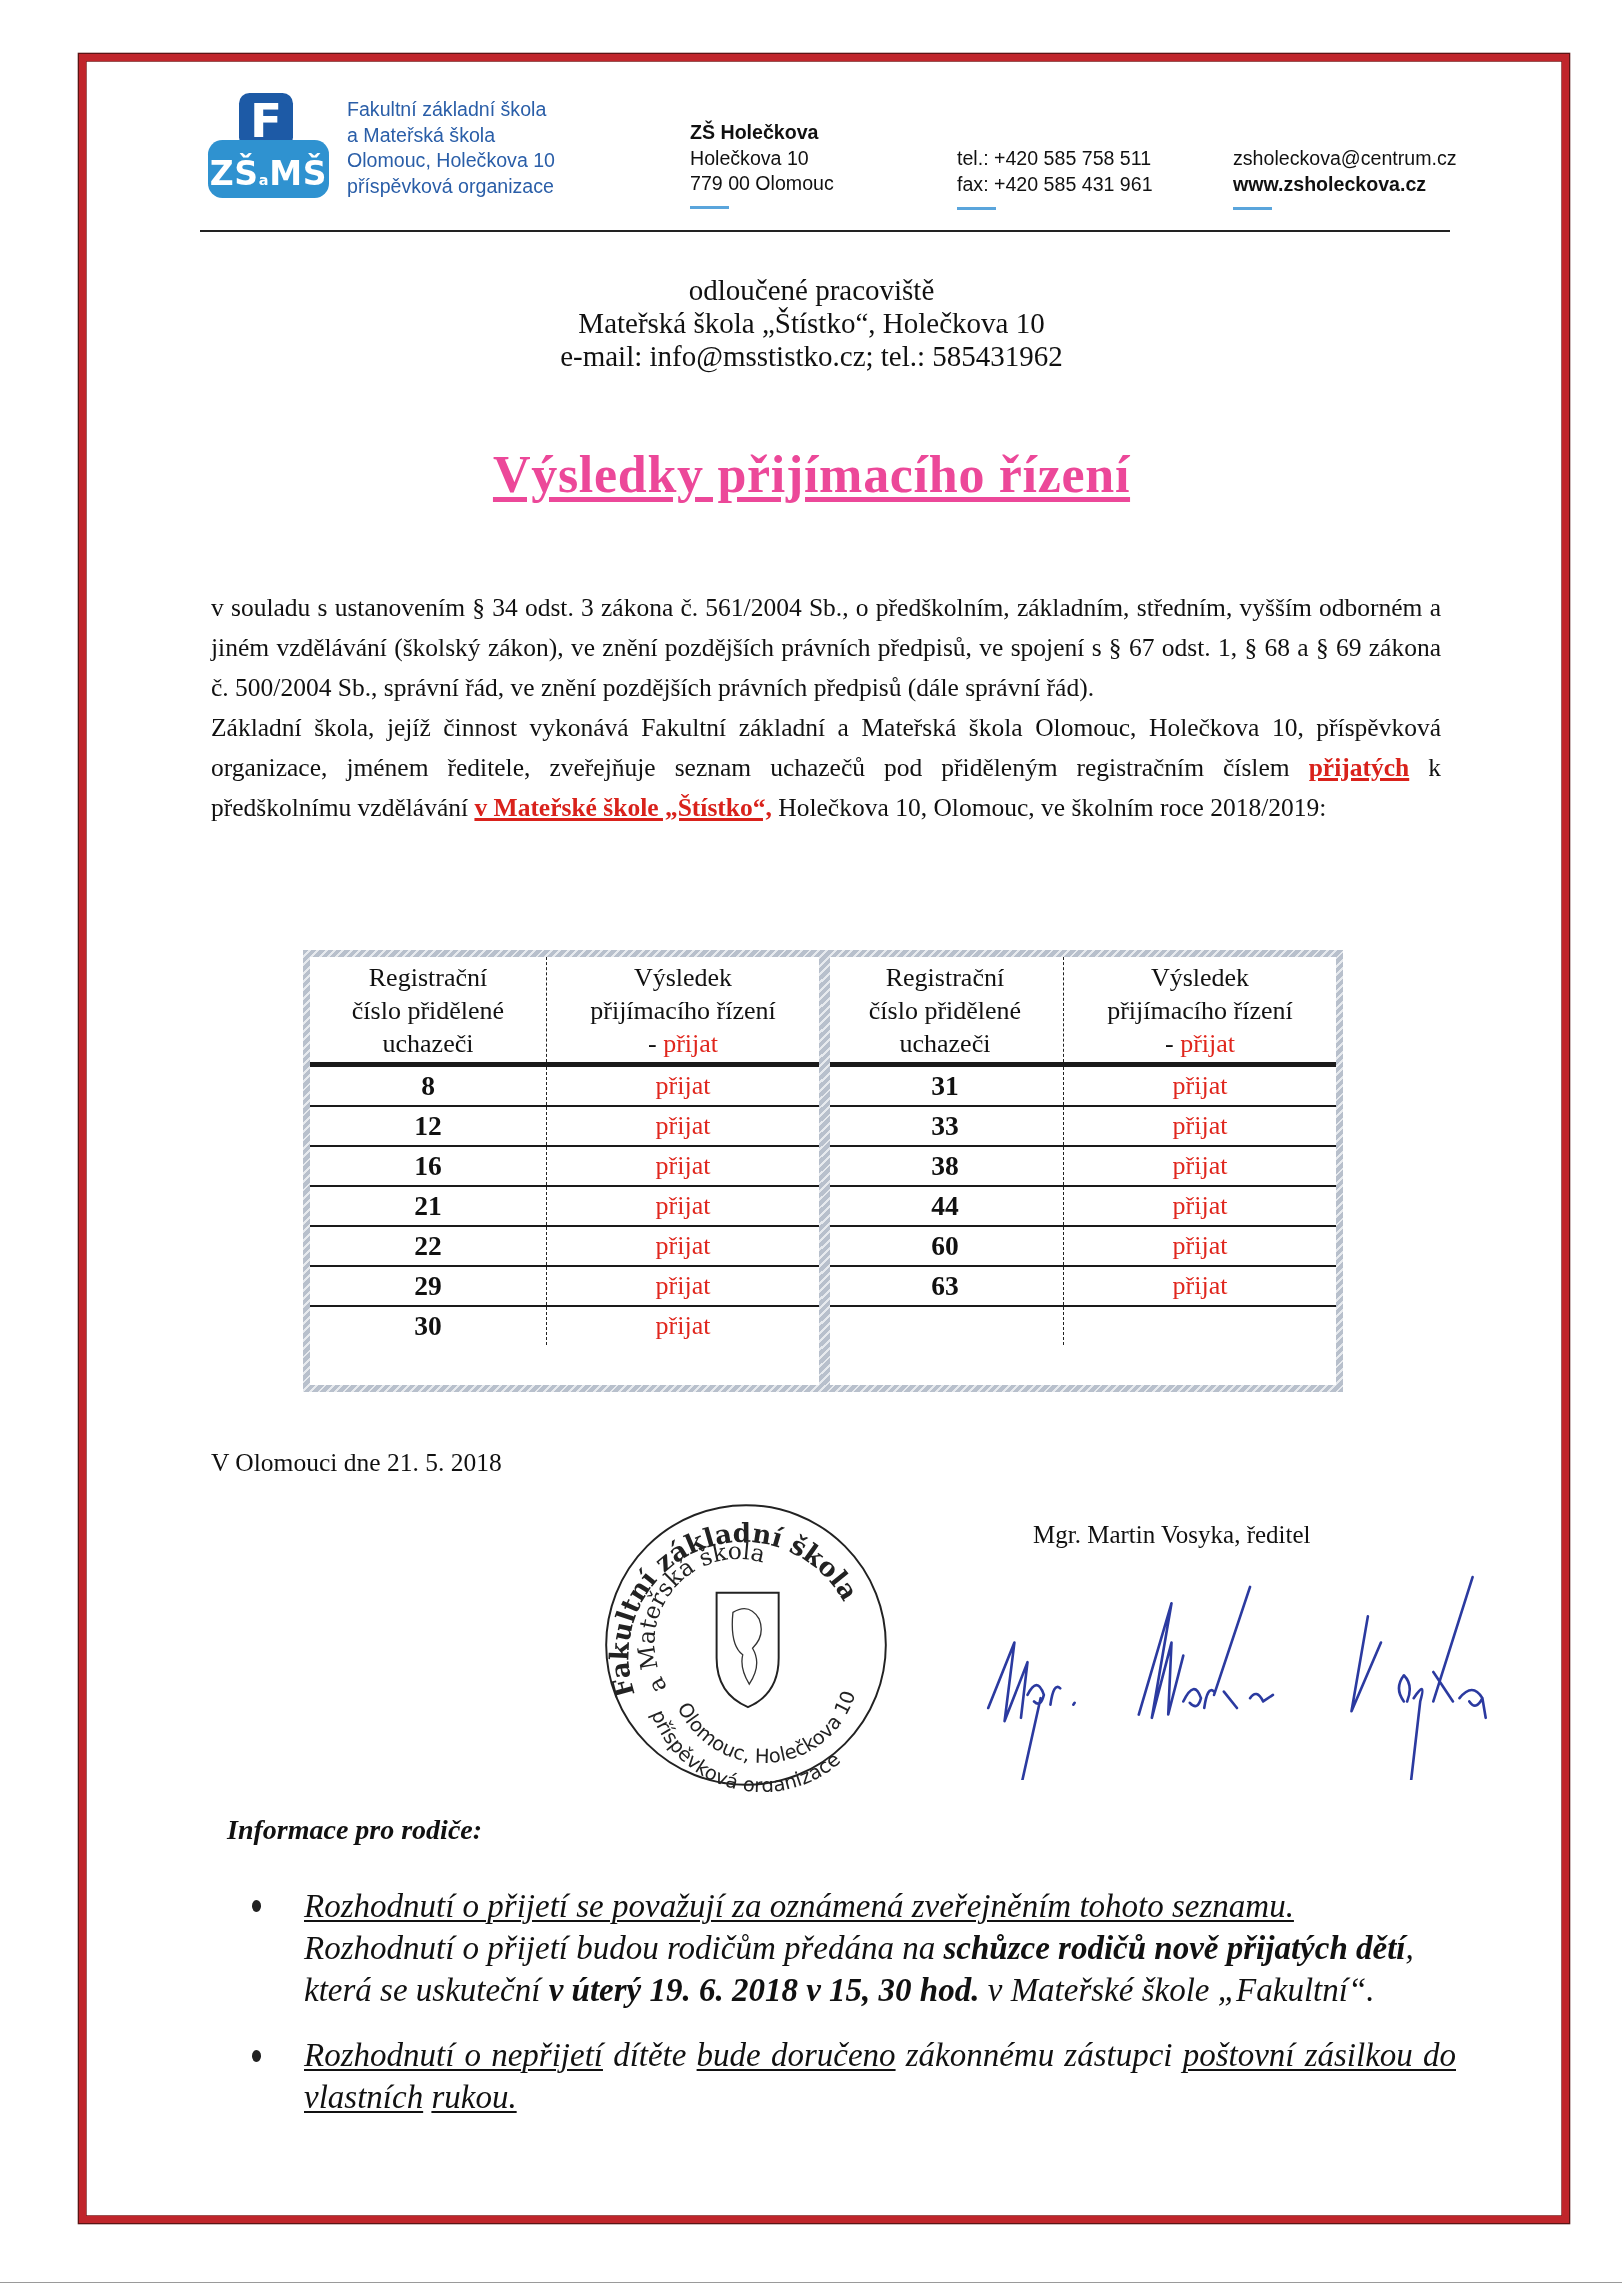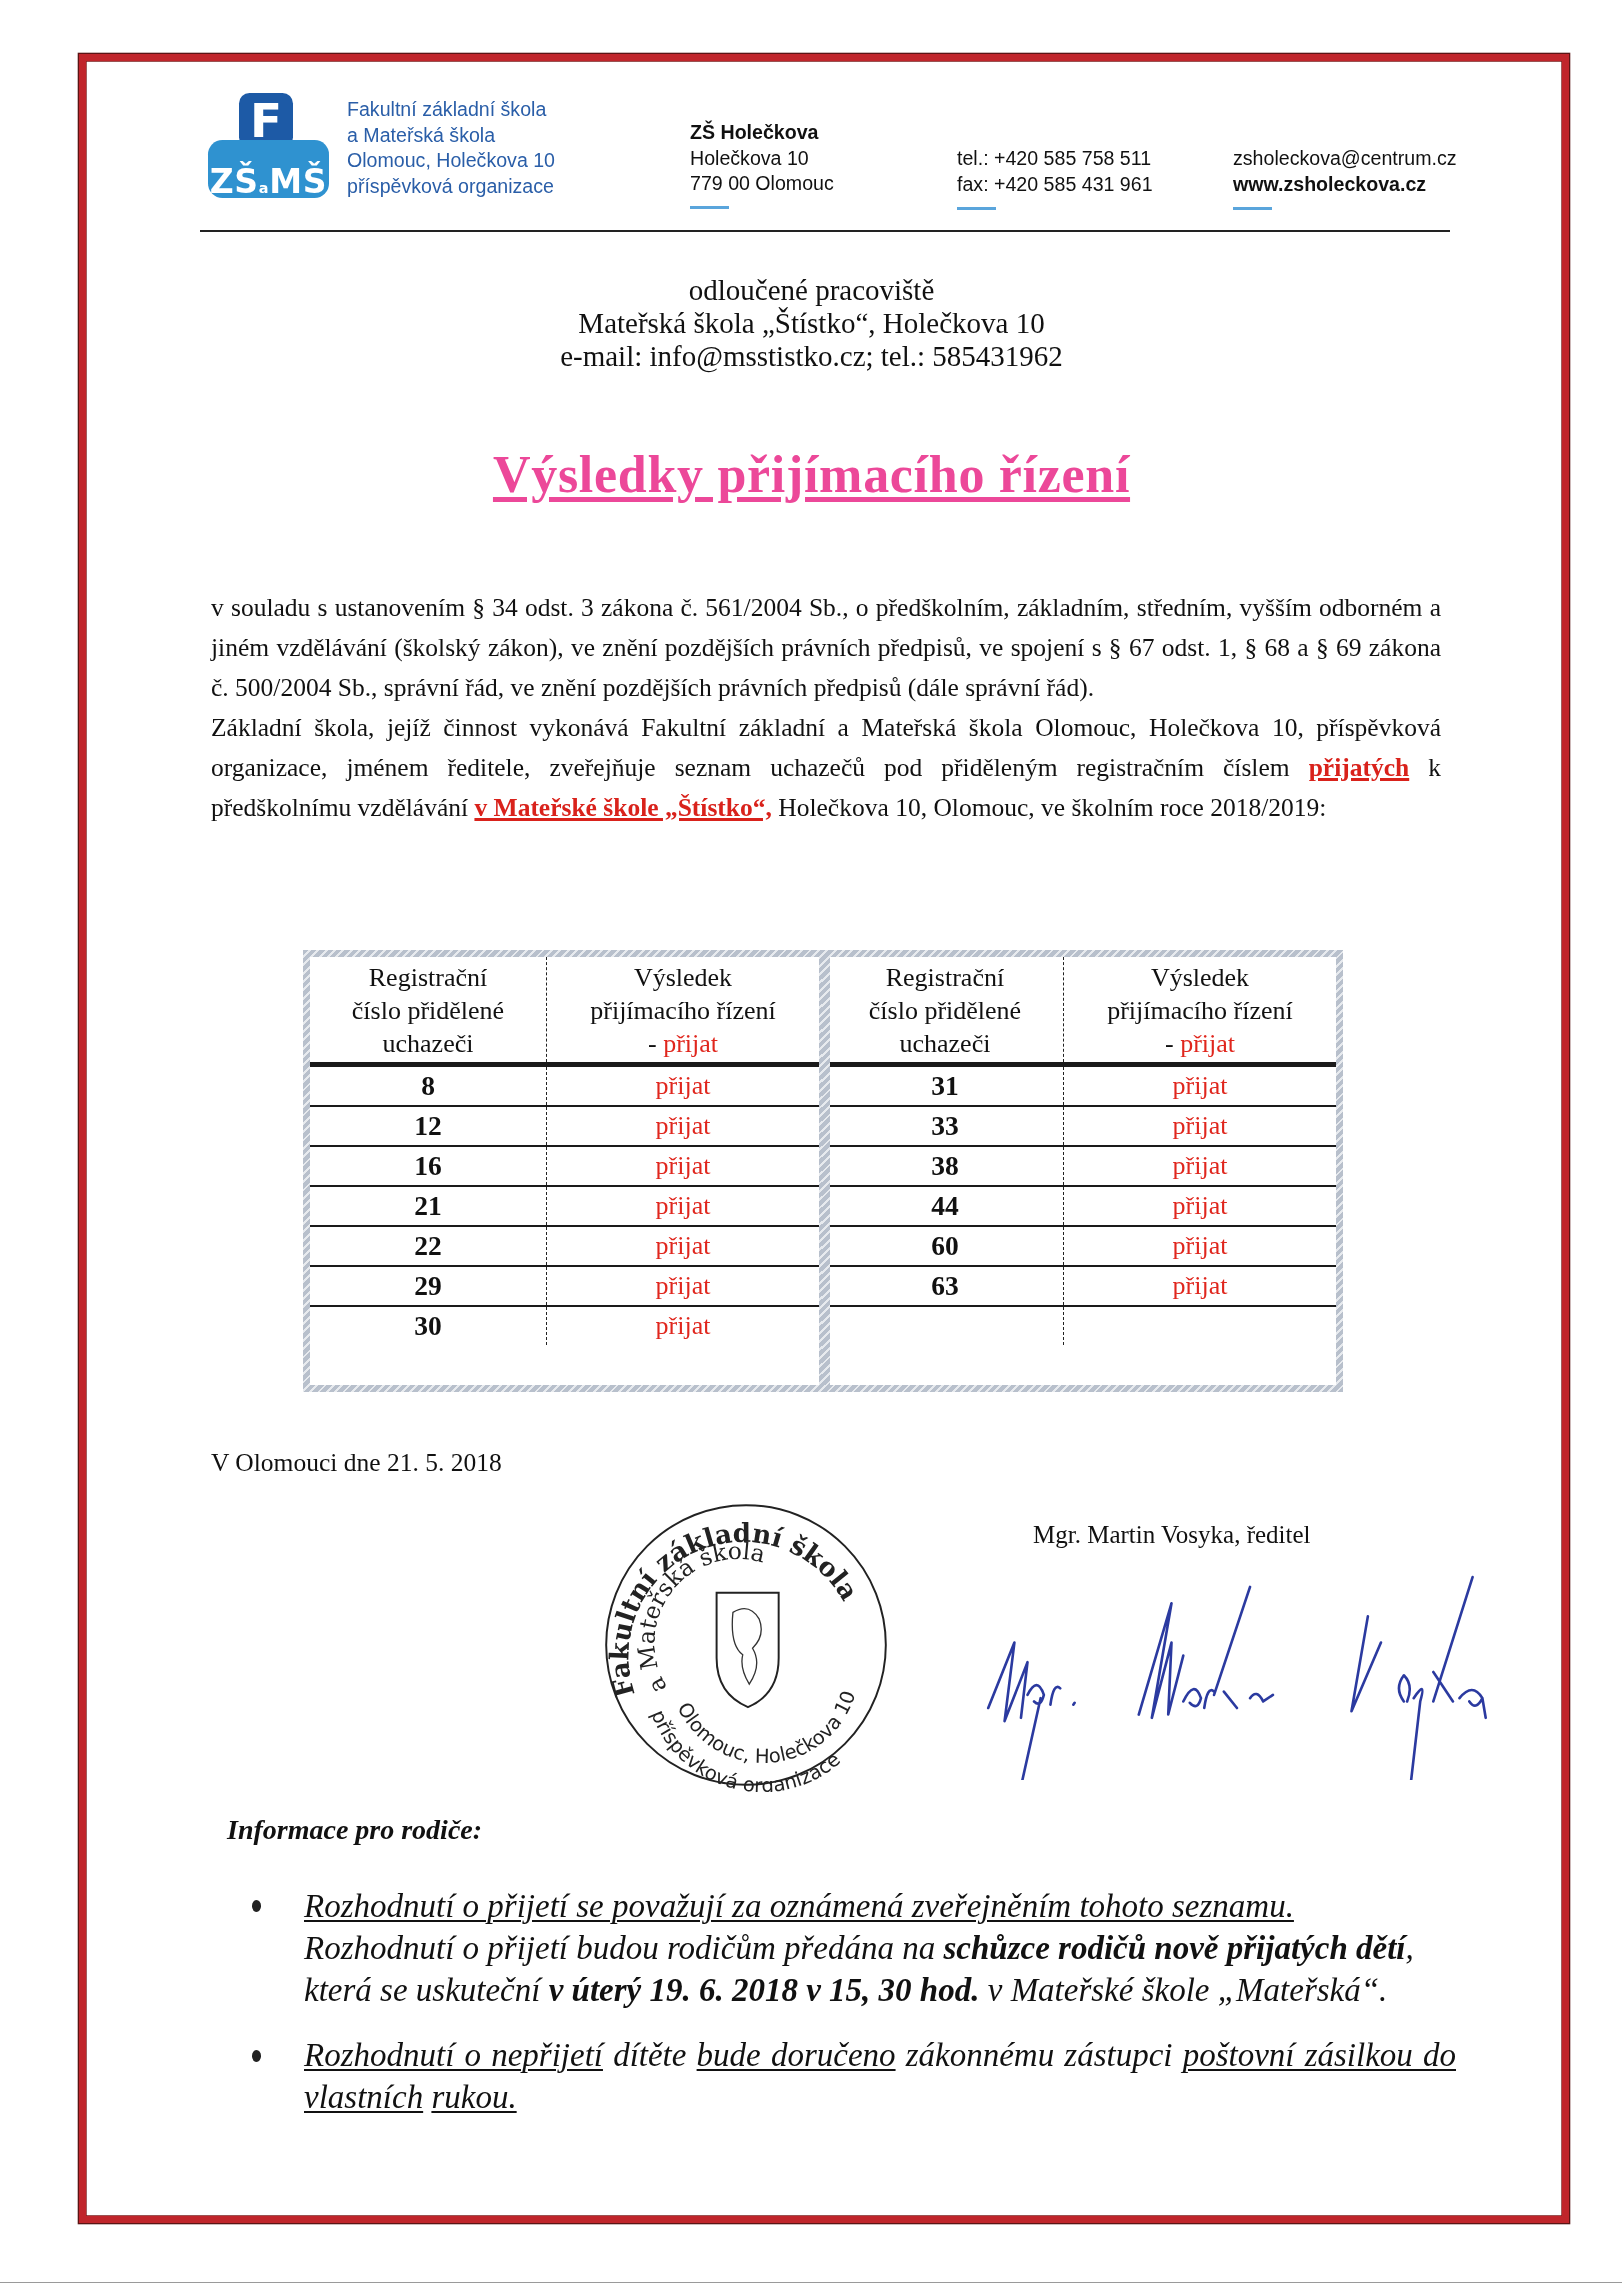--- a/index.html
+++ b/index.html
@@ -7,21 +7,21 @@
   .abs { position:absolute; }
 
   .frame { left:79px; top:54px; width:1490px; height:2169px; box-sizing:border-box;
     border:7.9px solid #c0252b; box-shadow: inset 0 0 0 0.7px #7a1a1a, 0 0 0 1.3px #5a1414; }
 
   
   .logo { left:208px; top:93px; width:121px; height:105px; }
   .logo-f { position:absolute; left:31px; top:0; width:54px; height:55px; background:#1d5aa6; border-radius:10.5px; }
   .logo-f-glyph { position:absolute; left:0; top:0; width:54px; height:55px; color:#fff; font-family:"DejaVu Sans", sans-serif; font-weight:bold; font-size:47px; line-height:55px; text-align:center; }
   .logo-base { position:absolute; left:0; top:47px; width:121px; height:58px; background:#2f92d0; border-radius:14.4px; }
-  .logo-base-text { position:absolute; left:0; top:12px; width:121px; height:56px; color:#fff; font-family:"DejaVu Sans", sans-serif; font-weight:bold; font-size:33px; line-height:59px; text-align:center; letter-spacing:0.7px; }
+  .logo-base-text { position:absolute; left:0; top:4px; width:121px; height:56px; color:#fff; font-family:"DejaVu Sans", sans-serif; font-weight:bold; font-size:33px; line-height:59px; text-align:center; letter-spacing:0.7px; }
   .logo-base-text small { font-size:14.4px; }
 
   .school { left:347px; top:97px; font-family:"Liberation Sans", sans-serif; font-size:19.6px; line-height:25.5px; color:#2a5ea8; }
   .hdr-block { font-family:"Liberation Sans", sans-serif; font-size:19.6px; line-height:25.5px; color:#111; }
   .hdr-zs { left:690px; top:120px; }
   .hdr-zs .b { font-weight:bold; }
   .hdr-tel { left:957px; top:146px; }
   .hdr-mail { left:1233px; top:146px; }
   .hdr-mail .b { font-weight:bold; }
   .blue-dash { position:absolute; height:2.6px; width:39px; background:#5aa5dc; }
@@ -243,21 +243,21 @@
     <path d="M 250 230 L 300 60 L 270 235 L 300 120 L 295 230 L 318 140 M 318 210 Q 335 175 345 205 Q 340 225 328 212 M 350 220 Q 355 185 365 195 M 365 200 L 420 35 M 380 195 L 400 220 M 420 205 Q 430 190 440 210 M 440 210 L 455 200"></path>
     <path d="M 600 80 L 575 225 L 620 120 M 655 210 Q 640 190 655 170 Q 670 185 660 210 M 670 205 Q 690 175 680 210 L 665 340 M 700 210 L 760 20 M 700 165 L 730 210 M 740 205 Q 760 180 775 205 Q 765 225 755 210 M 775 205 L 780 235"></path>
   </g>
 </svg>
 
 <div class="abs info-h">Informace pro rodiče:</div>
 
 <div class="bullet" style="left:252px; top:1900px;"></div>
 <div class="abs info-text info1">
   <div class="u">Rozhodnutí o přijetí se považují za oznámená zveřejněním tohoto seznamu.</div>
-  <div><span>Rozhodnutí o přijetí budou rodičům předána na </span><span class="b">schůzce rodičů nově přijatých dětí</span><span>, která se uskuteční </span><span class="b">v úterý 19. 6. 2018 v 15, 30 hod.</span><span> v Mateřské škole „Mateřská“.</span></div>
+  <div><span>Rozhodnutí o přijetí budou rodičům předána na </span><span class="b">schůzce rodičů nově přijatých dětí</span><span>, která se uskuteční </span><span class="b">v úterý 19. 6. 2018 v 15, 30 hod.</span><span> v Mateřské škole „Fakultní“.</span></div>
 </div>
 
 <div class="bullet" style="left:252px; top:2050px;"></div>
 <div class="abs info-text info2" style="text-align:justify;">
   <span class="u">Rozhodnutí o nepřijetí</span><span> dítěte </span><span class="u">bude doručeno</span><span> zákonnému zástupci </span><span class="u">poštovní zásilkou do vlastních</span><span> </span><span class="u">rukou.</span>
 </div>
 
 <div class="abs bottom-rule"></div>
 
 

